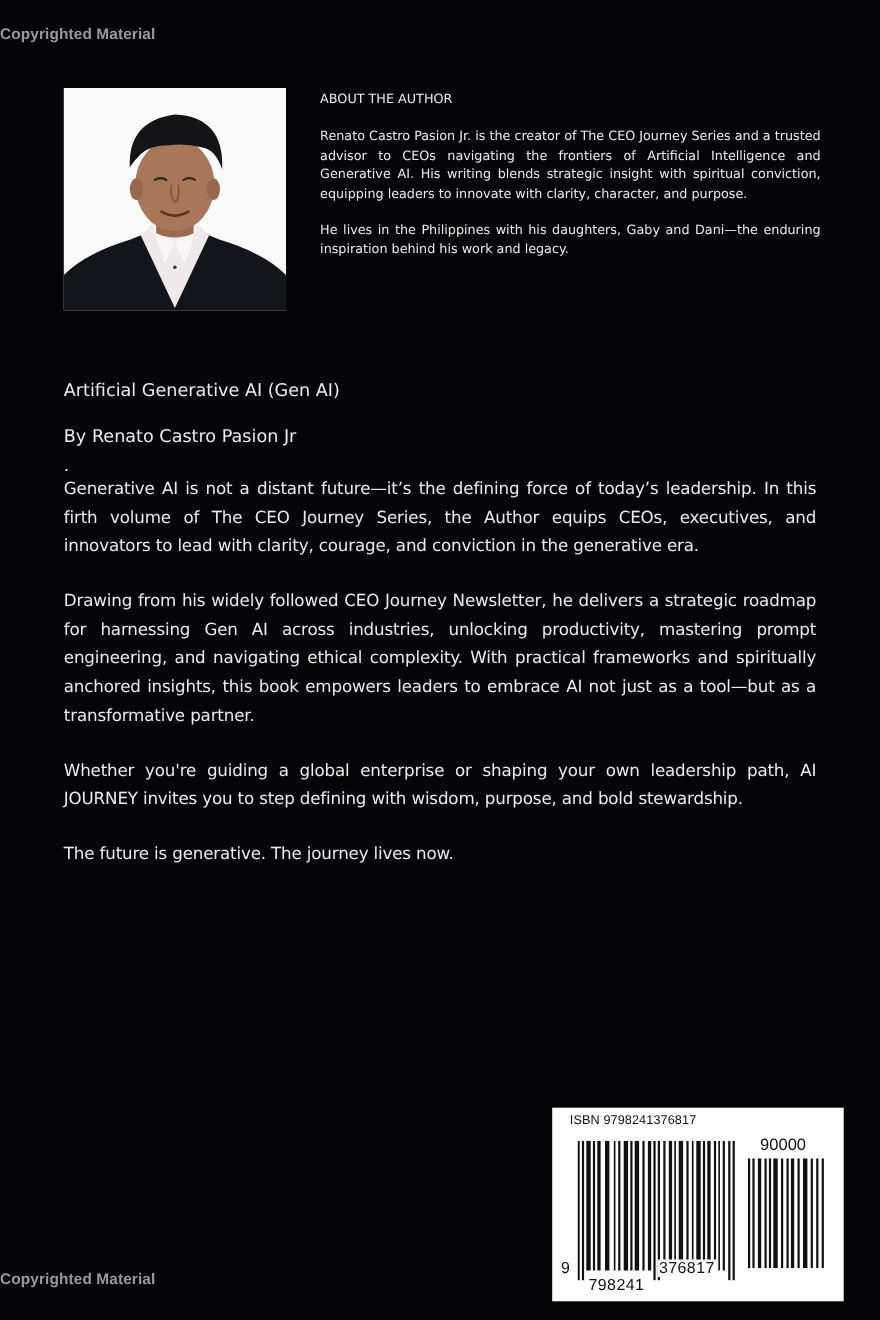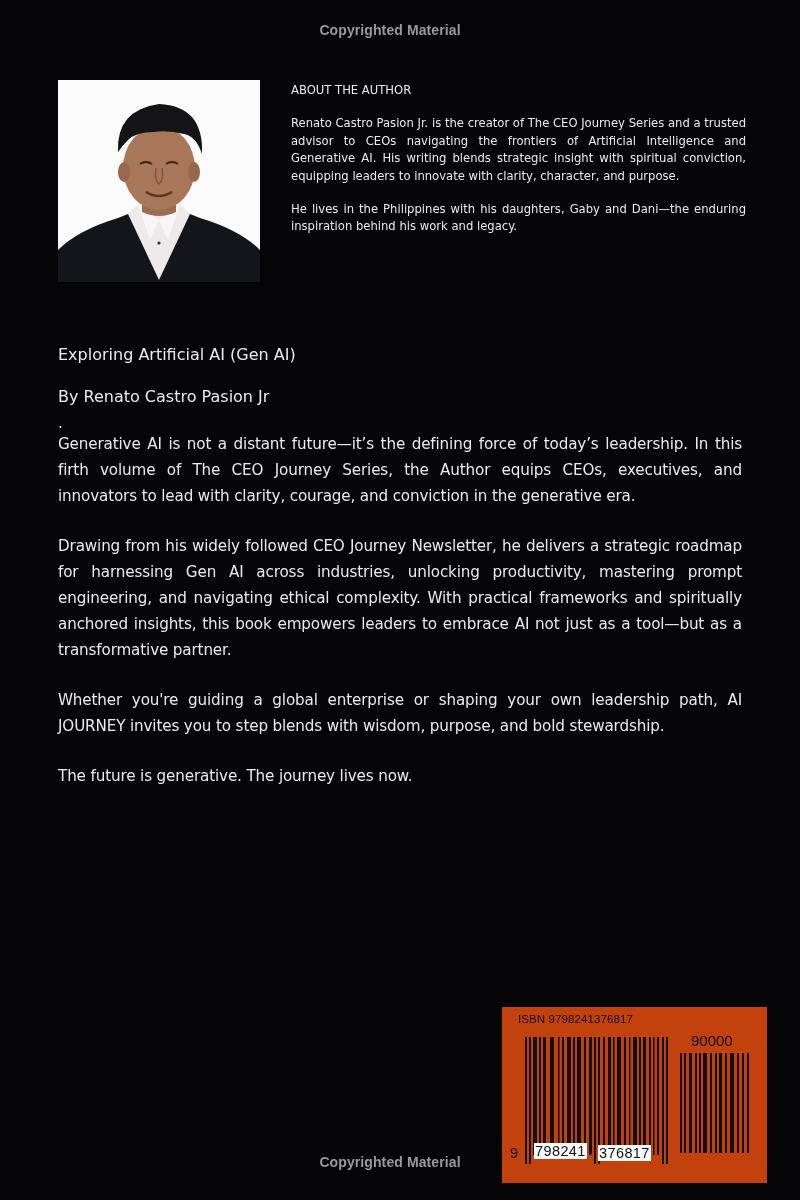--- a/index.html
+++ b/index.html
@@ -12,21 +12,21 @@
       height: 1200px;
       position: relative;
       overflow: hidden;
       font-family: "DejaVu Sans", sans-serif;
       color: #ebebeb;
     }
     .watermark {
       position: absolute;
       left: 0;
       width: 780px;
-      text-align: center;
+      text-align: left;
       font-family: "Liberation Sans", sans-serif;
       font-weight: bold;
       font-size: 14px;
       color: #9a9a9a;
       letter-spacing: 0.1px;
     }
     .wm-top { top: 22px; }
     .wm-bottom { top: 1154px; }
 
     .author-photo {
@@ -83,21 +83,21 @@
       text-align: justify;
       letter-spacing: -0.15px;
     }
 
     .barcode-box {
       position: absolute;
       left: 502px;
       top: 1007px;
       width: 265px;
       height: 176px;
-      background: #c2410c;
+      background: #ffffff;
     }
     .isbn-label {
       position: absolute;
       left: 16px;
       top: 6px;
       font-family: "Liberation Sans", sans-serif;
       font-size: 11.5px;
       color: #111;
       letter-spacing: 0.1px;
     }
@@ -123,21 +123,21 @@
       position: absolute;
       left: 8px;
       top: 138px;
       font-family: "Liberation Sans", sans-serif;
       font-size: 14.5px;
       color: #111;
     }
     .digits-left {
       position: absolute;
       left: 32px;
-      top: 136px;
+      top: 154px;
       background: #fff;
       padding: 0 1px;
       font-family: "Liberation Sans", sans-serif;
       font-size: 14.5px;
       color: #111;
       letter-spacing: 0.4px;
     }
     .digits-right {
       position: absolute;
       left: 96px;
@@ -183,27 +183,27 @@
   </svg>
 </div>
 
 <div class="about">
   <h3 class="about-heading">ABOUT THE AUTHOR</h3>
   <p>Renato Castro Pasion Jr. is the creator of The CEO Journey Series and a trusted advisor to CEOs navigating the frontiers of Artificial Intelligence and Generative AI. His writing blends strategic insight with spiritual conviction, equipping leaders to innovate with clarity, character, and purpose.</p>
   <p>He lives in the Philippines with his daughters, Gaby and Dani—the enduring inspiration behind his work and legacy.</p>
 </div>
 
 <div class="book">
-  <h2 class="book-subtitle">Exploring Artificial AI (Gen AI)</h2>
+  <h2 class="book-subtitle">Artificial Generative AI (Gen AI)</h2>
   <div class="book-byline">By Renato Castro Pasion Jr</div>
   <div class="dot">.</div>
   <div class="body-text">
     <p>Generative AI is not a distant future—it’s the defining force of today’s leadership. In this firth volume of The CEO Journey Series, the Author equips CEOs, executives, and innovators to lead with clarity, courage, and conviction in the generative era.</p>
     <p>Drawing from his widely followed CEO Journey Newsletter, he delivers a strategic roadmap for harnessing Gen AI across industries, unlocking productivity, mastering prompt engineering, and navigating ethical complexity. With practical frameworks and spiritually anchored insights, this book empowers leaders to embrace AI not just as a tool—but as a transformative partner.</p>
-    <p>Whether you're guiding a global enterprise or shaping your own leadership path, AI JOURNEY invites you to step blends with wisdom, purpose, and bold stewardship.</p>
+    <p>Whether you're guiding a global enterprise or shaping your own leadership path, AI JOURNEY invites you to step defining with wisdom, purpose, and bold stewardship.</p>
     <p>The future is generative. The journey lives now.</p>
   </div>
 </div>
 
 <div class="barcode-box">
   <div class="isbn-label">ISBN 9798241376817</div>
   <div class="addon-label">90000</div>
 
   <svg class="barcode-main" width="145" height="127" viewBox="0 0 145 127">
     <g fill="#111">

